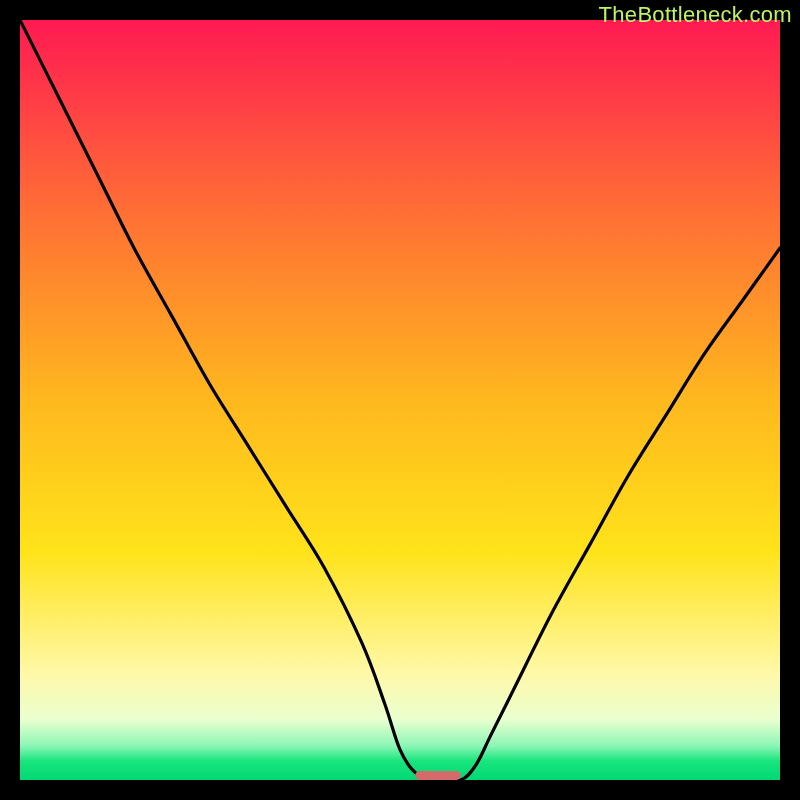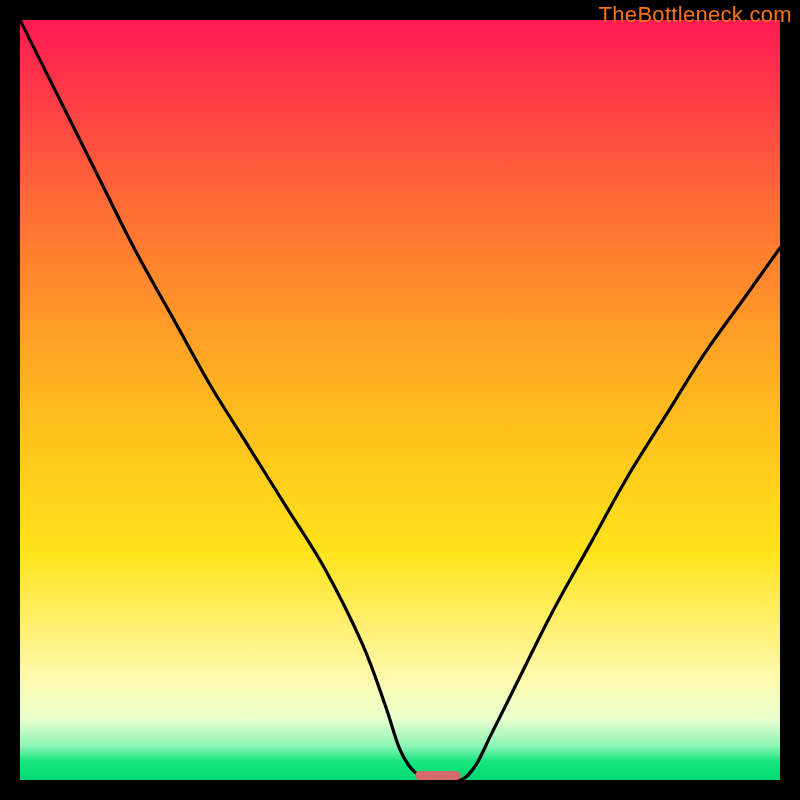--- a/index.html
+++ b/index.html
@@ -21,21 +21,21 @@
     position: absolute;
     left: 20px;
     top: 20px;
     width: 760px;
     height: 760px;
   }
   .watermark {
     position: absolute;
     top: 2px;
     right: 8px;
-    color: #f97316;
+    color: #bef264;
     font-size: 22px;
     font-weight: 500;
     letter-spacing: 0.3px;
   }
 </style>
 </head>
 <body>
 
 <div class="frame">
 

